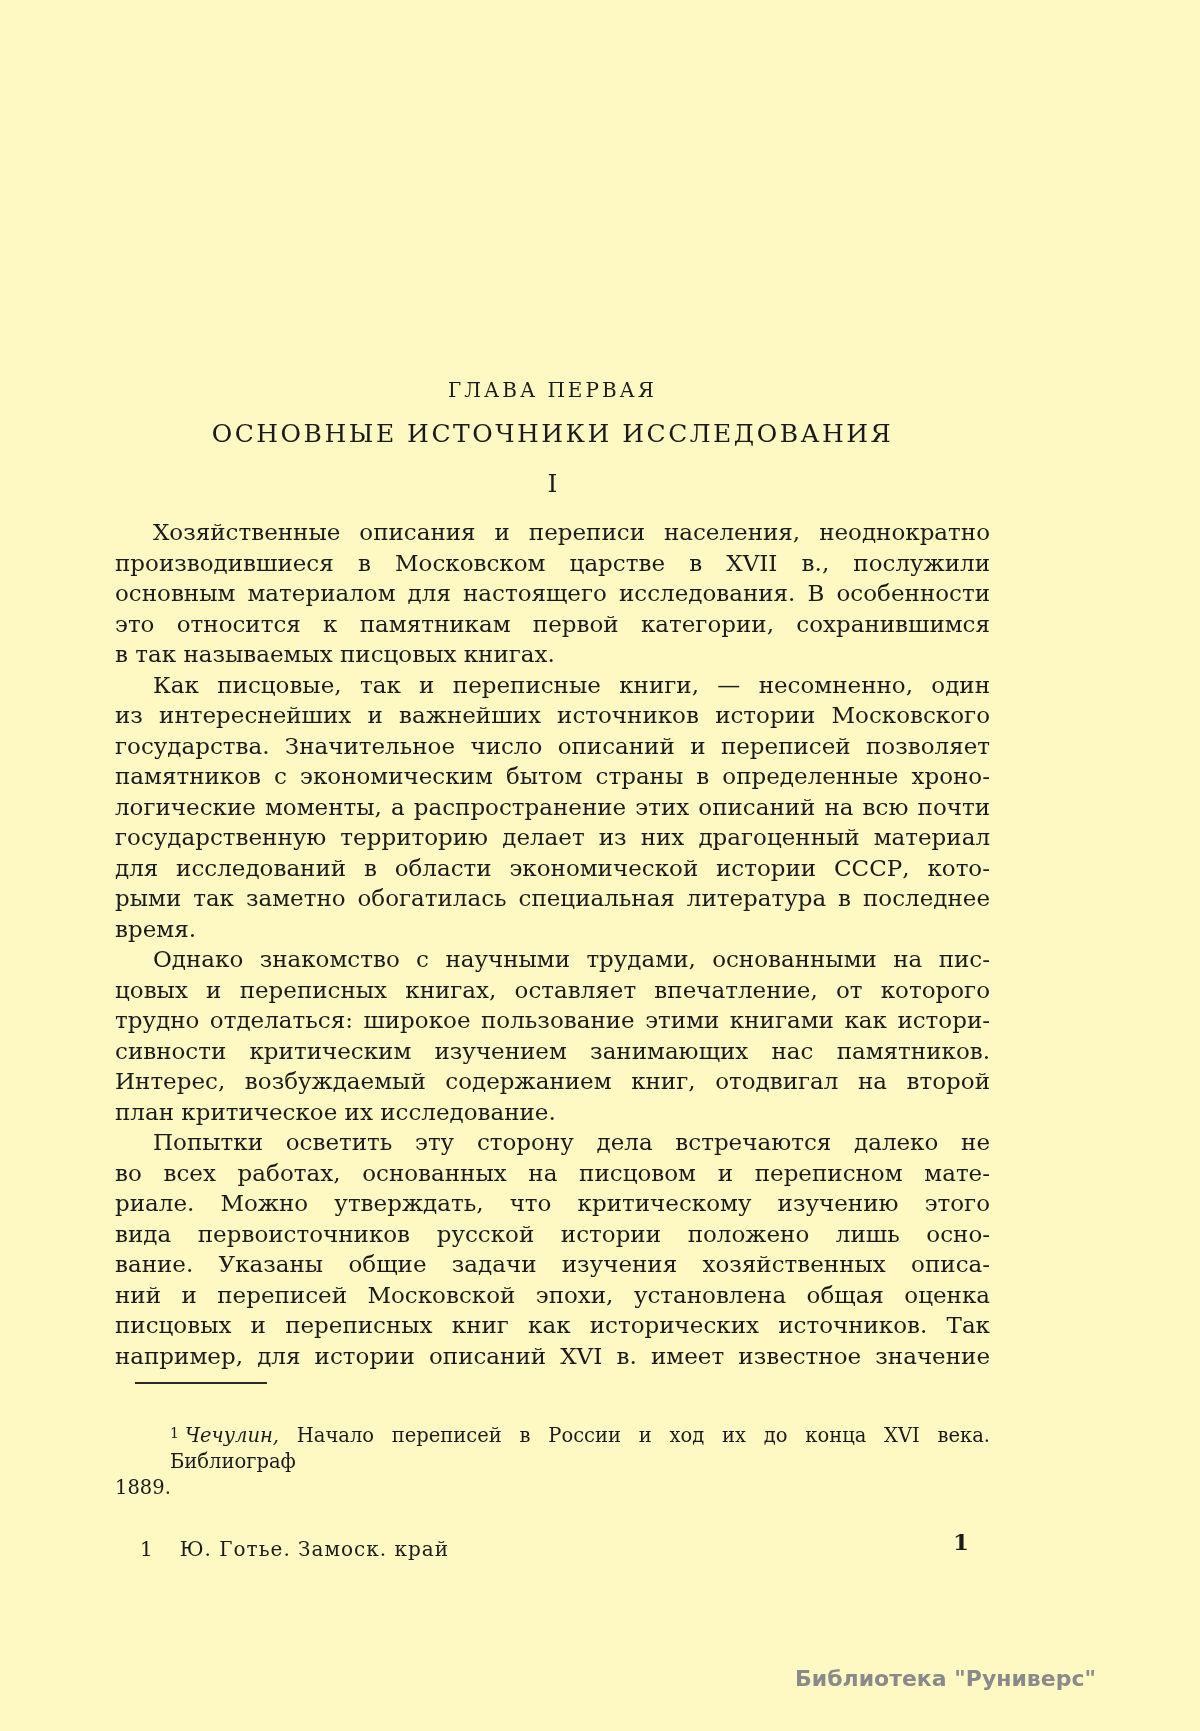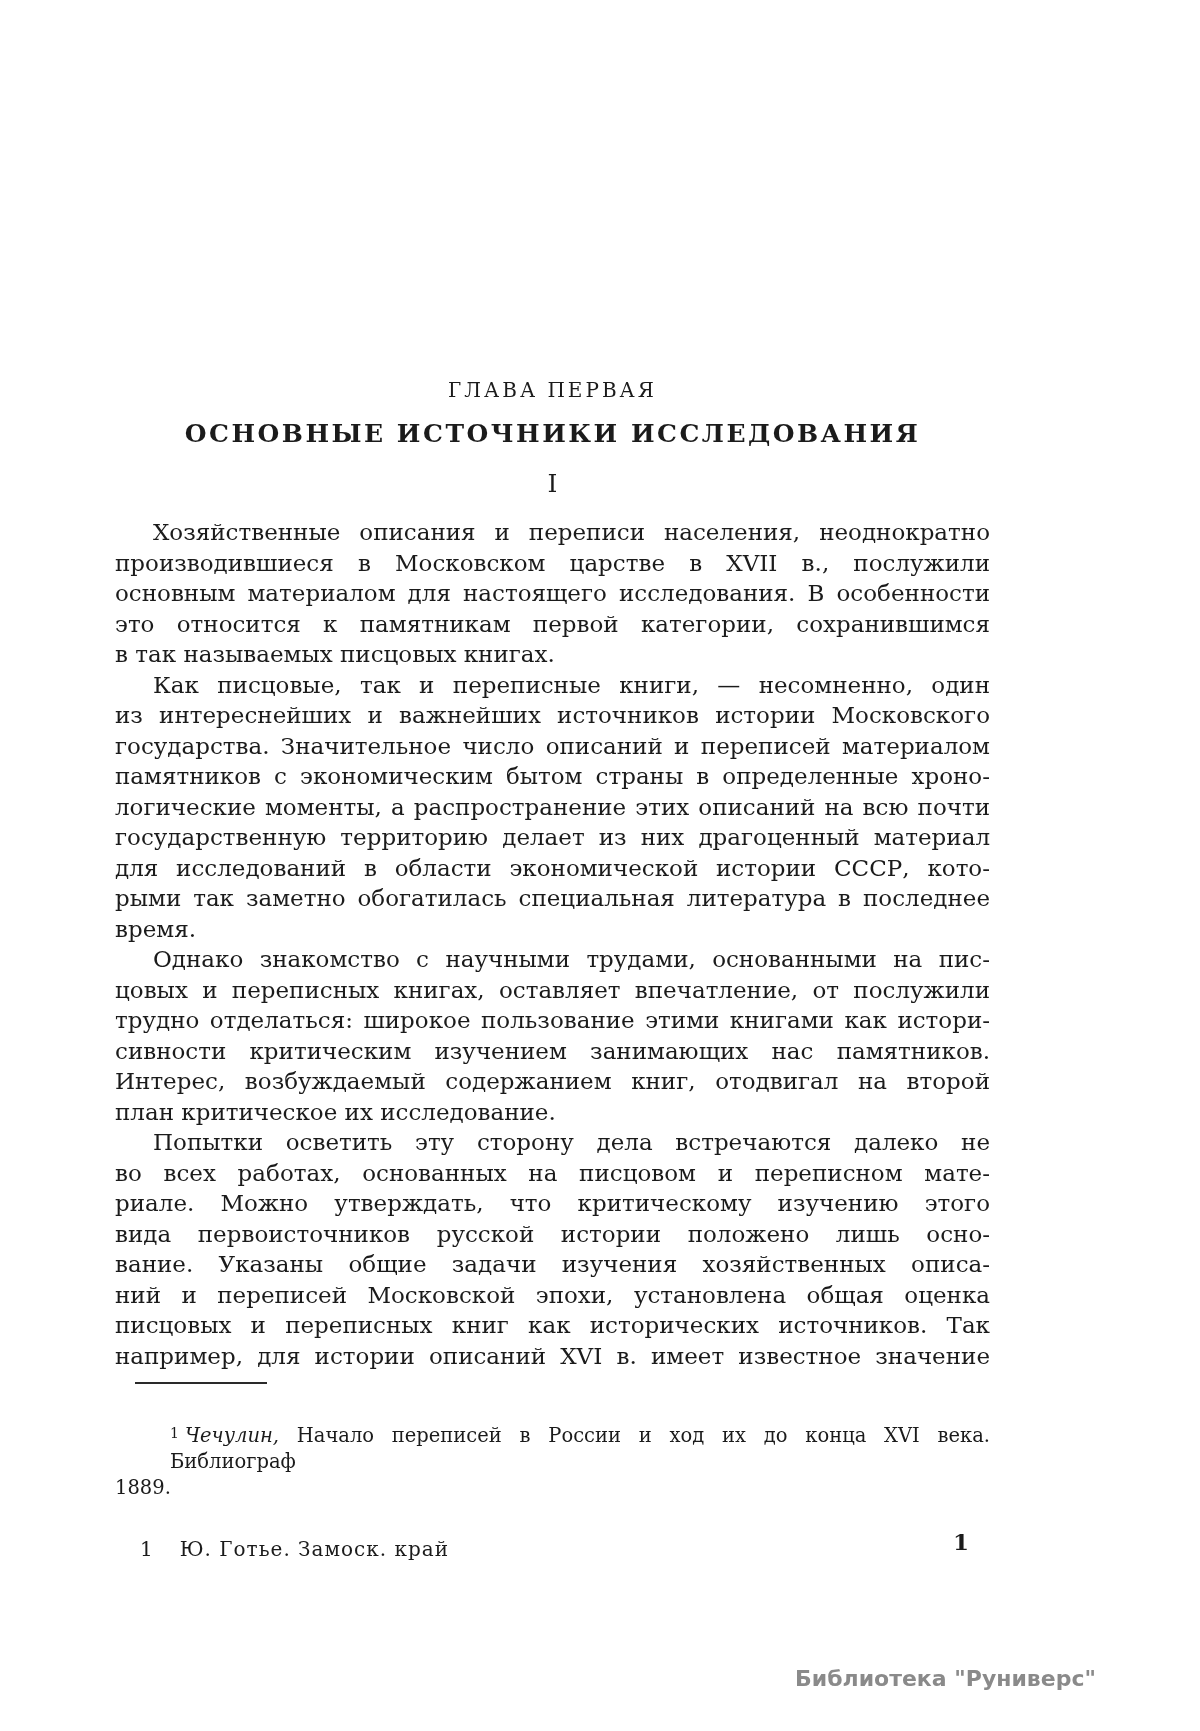--- a/index.html
+++ b/index.html
@@ -4,40 +4,40 @@
 <style>
   html,body{margin:0;padding:0;}
   body{
     width:1200px;height:1731px;
     background:#e9e9e9;
     font-family:"DejaVu Serif", serif;
   }
   .sheet{
     position:relative;
     width:1200px;height:1731px;
-    background:#ffffff;
+    background:#fef9c3;
     color:#1b1b1b;
     overflow:hidden;
   }
   .textblock{
     position:absolute;
     left:115px;top:378px;
     width:875px;
   }
   .chapter-label{
     text-align:center;
     font-size:20px;
     letter-spacing:3px;
     margin:0 0 17px 0;
     white-space:nowrap;
   }
   .chapter-title{
     text-align:center;
     font-size:25px;
-    font-weight:bold;
+    font-weight:normal;
     letter-spacing:2.5px;
     margin:0 0 21px 0;
     white-space:nowrap;
   }
   .section-numeral{
     text-align:center;
     font-size:25px;
     margin:0 0 19px 0;
   }
   .bodytext{
@@ -113,32 +113,32 @@
         <span class="line first" style="display:block">Хозяйственные описания и переписи населения, неоднократно</span>
         <span class="line" style="display:block">производившиеся в Московском царстве в XVII в., послужили</span>
         <span class="line" style="display:block">основным материалом для настоящего исследования. В особенности</span>
         <span class="line" style="display:block">это относится к памятникам первой категории, сохранившимся</span>
         <span class="line last" style="display:block">в так называемых писцовых книгах.</span>
       </p>
 
       <p class="para">
         <span class="line first" style="display:block">Как писцовые, так и переписные книги, — несомненно, один</span>
         <span class="line" style="display:block">из интереснейших и важнейших источников истории Московского</span>
-        <span class="line" style="display:block">государства. Значительное число описаний и переписей материалом</span>
+        <span class="line" style="display:block">государства. Значительное число описаний и переписей позволяет</span>
         <span class="line" style="display:block">памятников с экономическим бытом страны в определенные хроно-</span>
         <span class="line" style="display:block">логические моменты, а распространение этих описаний на всю почти</span>
         <span class="line" style="display:block">государственную территорию делает из них драгоценный материал</span>
         <span class="line" style="display:block">для исследований в области экономической истории СССР, кото-</span>
         <span class="line" style="display:block">рыми так заметно обогатилась специальная литература в последнее</span>
         <span class="line last" style="display:block">время.</span>
       </p>
 
       <p class="para">
         <span class="line first" style="display:block">Однако знакомство с научными трудами, основанными на пис-</span>
-        <span class="line" style="display:block">цовых и переписных книгах, оставляет впечатление, от послужили</span>
+        <span class="line" style="display:block">цовых и переписных книгах, оставляет впечатление, от которого</span>
         <span class="line" style="display:block">трудно отделаться: широкое пользование этими книгами как истори-</span>
         <span class="line" style="display:block">сивности критическим изучением занимающих нас памятников.</span>
         <span class="line" style="display:block">Интерес, возбуждаемый содержанием книг, отодвигал на второй</span>
         <span class="line last" style="display:block">план критическое их исследование.</span>
       </p>
 
       <p class="para">
         <span class="line first" style="display:block">Попытки осветить эту сторону дела встречаются далеко не</span>
         <span class="line" style="display:block">во всех работах, основанных на писцовом и переписном мате-</span>
         <span class="line" style="display:block">риале. Можно утверждать, что критическому изучению этого</span>

